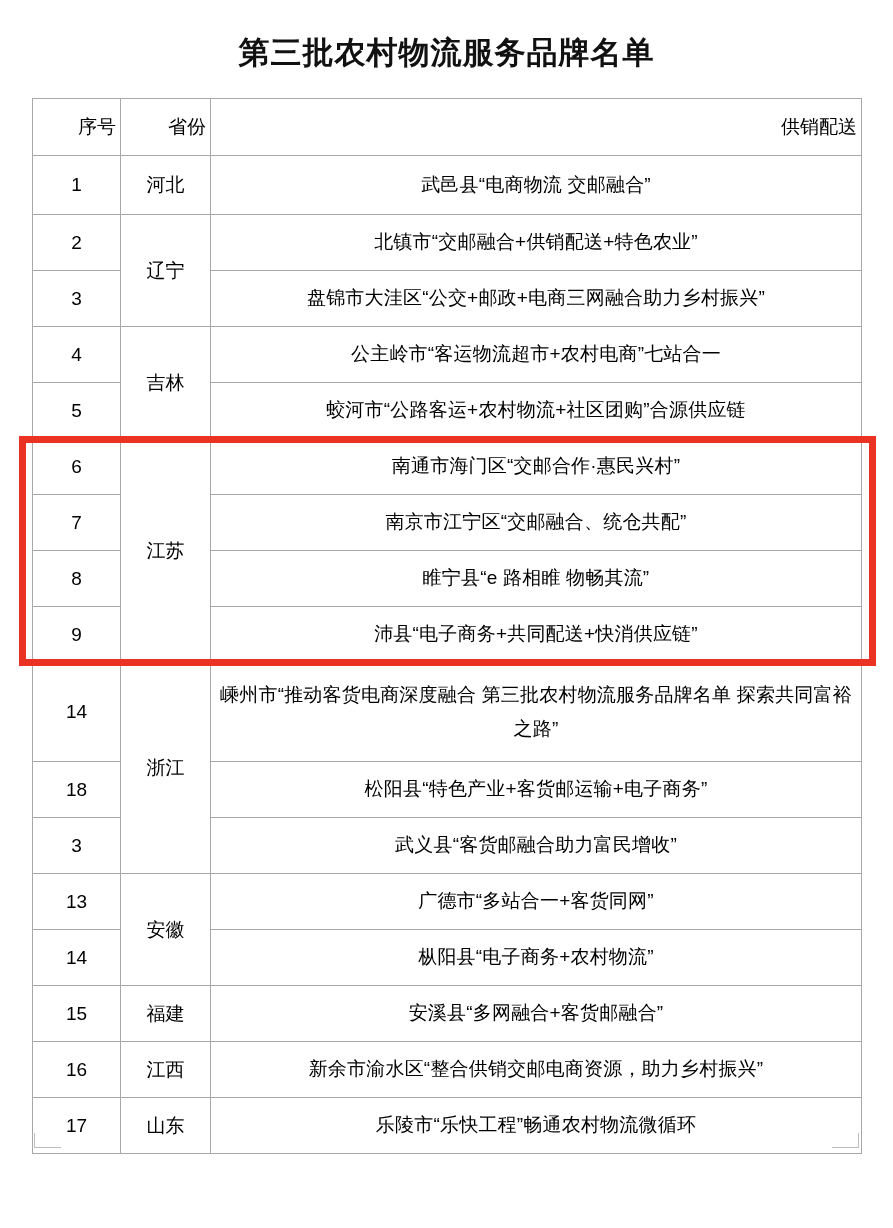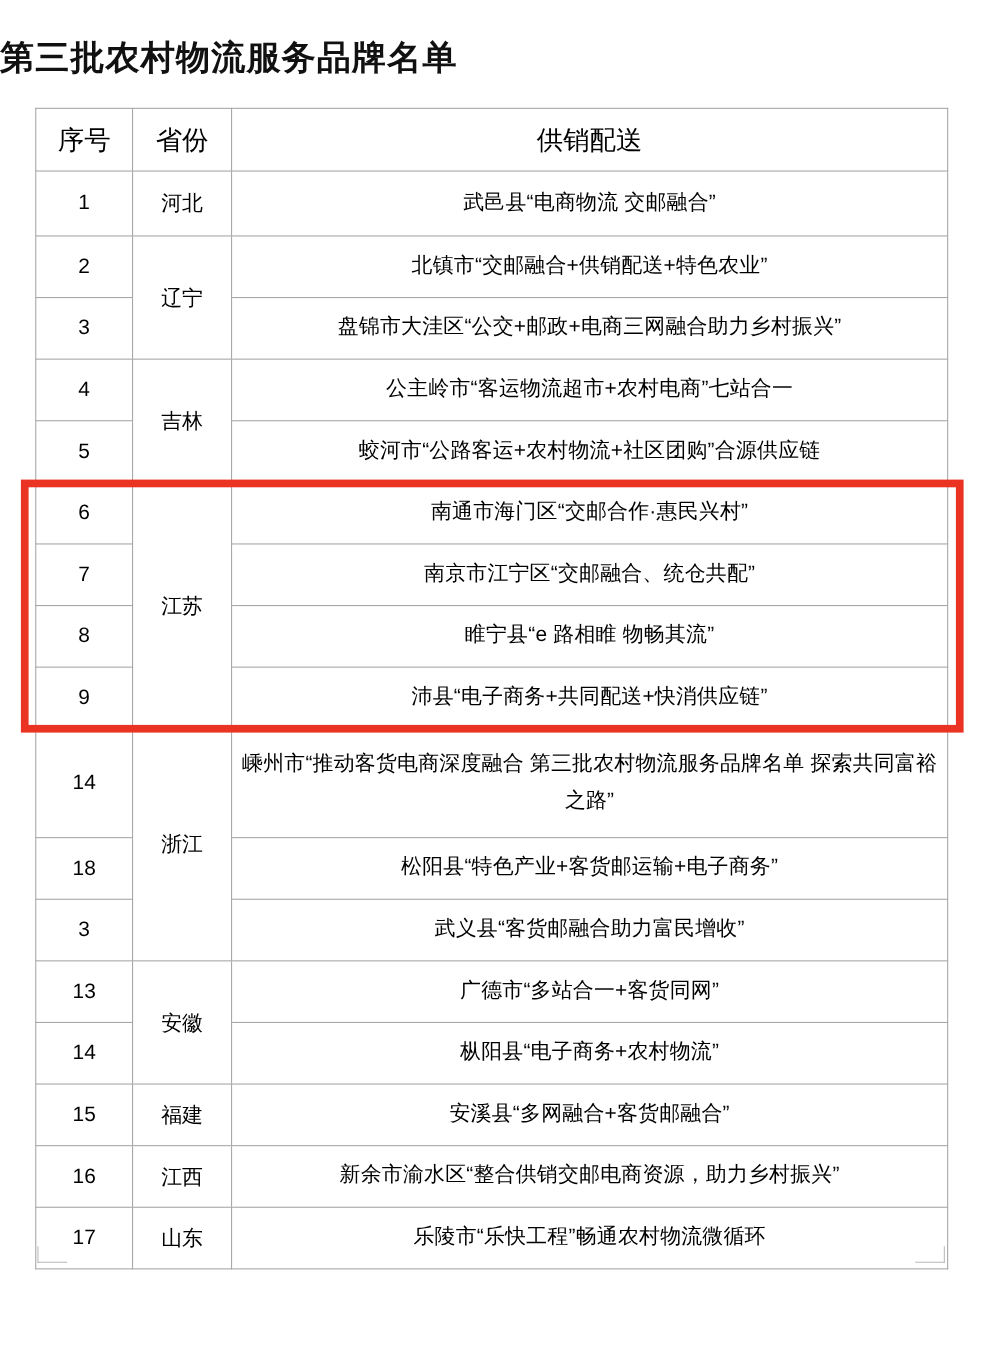--- a/index.html
+++ b/index.html
@@ -13,21 +13,21 @@
     font-family: "Liberation Sans", "DejaVu Sans", sans-serif;
     color: #000000;
     position: relative;
     overflow: hidden;
   }
   .page {
     width: 893px;
     position: relative;
   }
   .doc-title {
-    text-align: left;
+    text-align: center;
     font-size: 31px;
     font-weight: bold;
     letter-spacing: 1px;
     padding-top: 32px;
     padding-bottom: 24px;
     color: #111111;
   }
   .table-wrap {
     position: relative;
     margin: 0 32px;
@@ -41,22 +41,23 @@
   table.listing td, table.listing th {
     border: 1px solid #a8a8a8;
     text-align: center;
     vertical-align: middle;
     font-size: 19px;
     color: #000000;
     padding: 0 4px;
     font-weight: normal;
   }
   table.listing th {
-    font-size: 24px;
+    font-size: 19px;
     height: 56px;
+    text-align: right;
   }
   col.c-num { width: 88px; }
   col.c-prov { width: 90px; }
   col.c-brand { width: 651px; }
 
   td.num, td.prov {
     font-size: 20px;
   }
   td.brand {
     font-size: 20px;

